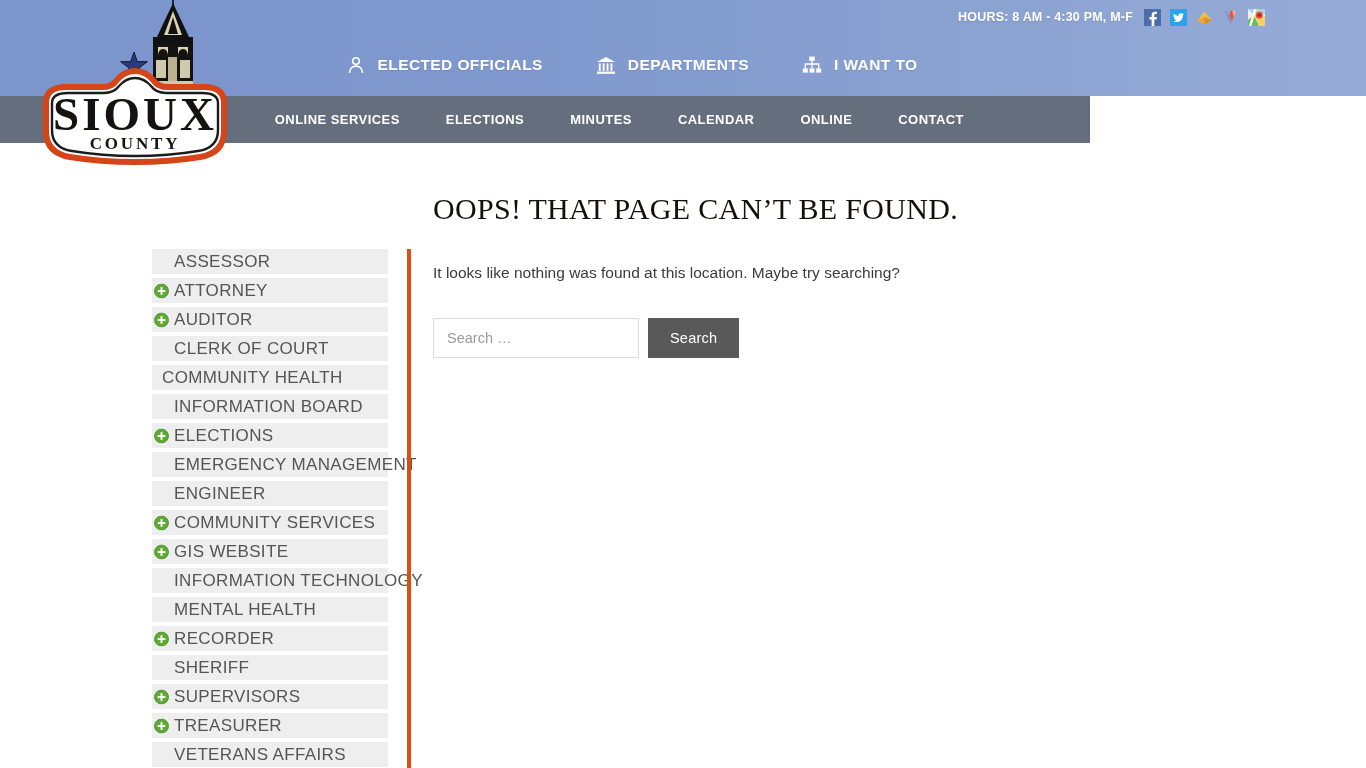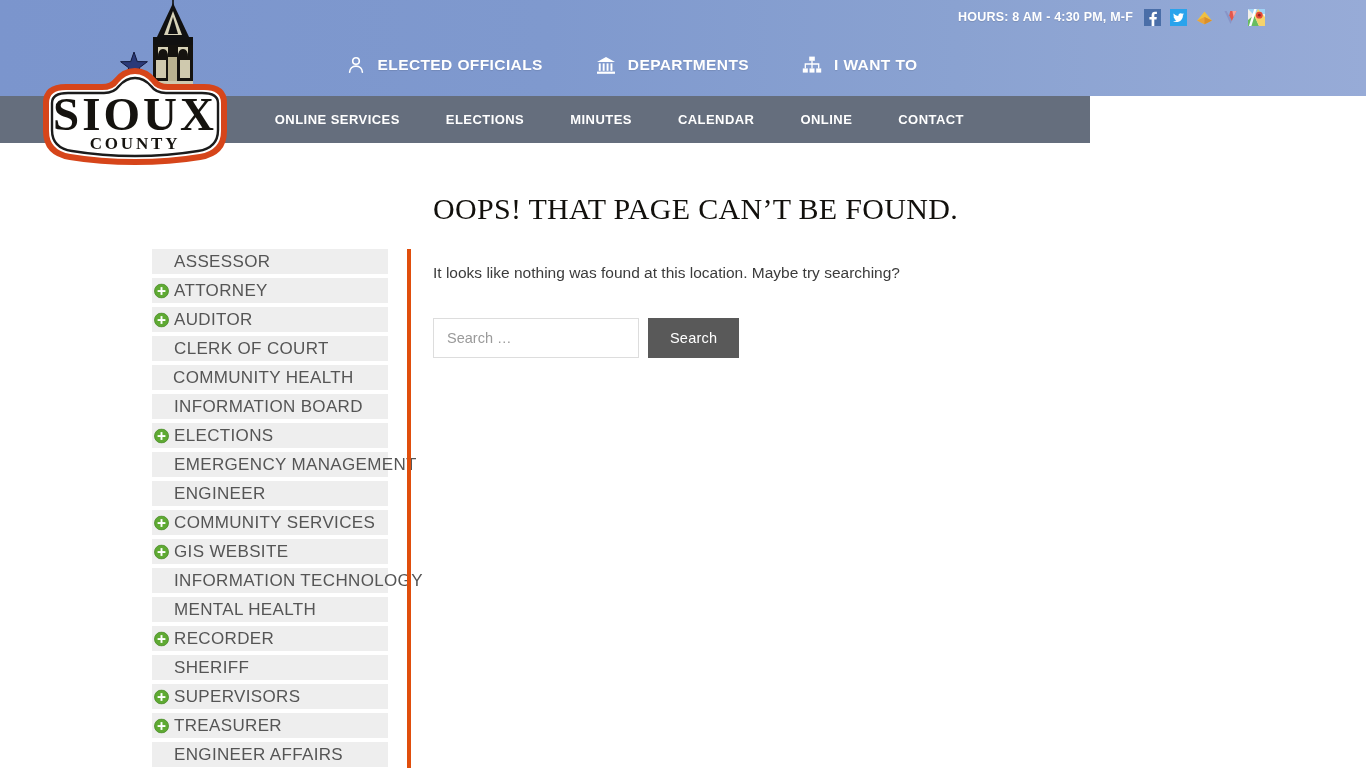--- a/index.html
+++ b/index.html
@@ -421,21 +421,21 @@
               <circle cx="7.5" cy="7.5" r="7" fill="none" stroke="#4a8a28" stroke-width="0.8"></circle>
               <rect x="3.6" y="6.6" width="7.8" height="1.9" fill="#ffffff"></rect>
               <rect x="6.55" y="3.6" width="1.9" height="7.8" fill="#ffffff"></rect>
             </svg>
           </span>
           <span class="sidebar-item-label">AUDITOR</span>
         </div>
         <div class="sidebar-item" style="padding-left: 22px;">
           <span class="sidebar-item-label">CLERK OF COURT</span>
         </div>
-        <div class="sidebar-item" style="padding-left: 21px;">
+        <div class="sidebar-item" style="padding-left: 10px;">
           <span class="sidebar-item-label">COMMUNITY HEALTH</span>
         </div>
         <div class="sidebar-item" style="padding-left: 22px;">
           <span class="sidebar-item-label">INFORMATION BOARD</span>
         </div>
         <div class="sidebar-item" style="padding-left: 22px;">
           <span class="expander-icon">
             <svg width="15" height="15" viewBox="0 0 15 15">
               <circle cx="7.5" cy="7.5" r="7" fill="#5faa33"></circle>
               <circle cx="7.5" cy="7.5" r="7" fill="none" stroke="#4a8a28" stroke-width="0.8"></circle>
@@ -509,21 +509,21 @@
             <svg width="15" height="15" viewBox="0 0 15 15">
               <circle cx="7.5" cy="7.5" r="7" fill="#5faa33"></circle>
               <circle cx="7.5" cy="7.5" r="7" fill="none" stroke="#4a8a28" stroke-width="0.8"></circle>
               <rect x="3.6" y="6.6" width="7.8" height="1.9" fill="#ffffff"></rect>
               <rect x="6.55" y="3.6" width="1.9" height="7.8" fill="#ffffff"></rect>
             </svg>
           </span>
           <span class="sidebar-item-label">TREASURER</span>
         </div>
         <div class="sidebar-item" style="padding-left: 22px;">
-          <span class="sidebar-item-label">ENGINEER AFFAIRS</span>
+          <span class="sidebar-item-label">VETERANS AFFAIRS</span>
         </div>
       </aside>
 
     <main class="main-content">
       <h1 class="page-title">OOPS! THAT PAGE CAN’T BE FOUND.</h1>
       <p class="page-intro">It looks like nothing was found at this location. Maybe try searching?</p>
       <form class="search-form">
         <input class="search-input" type="text" placeholder="Search …" style="">
         <button class="search-button" type="submit">Search</button>
       </form>

